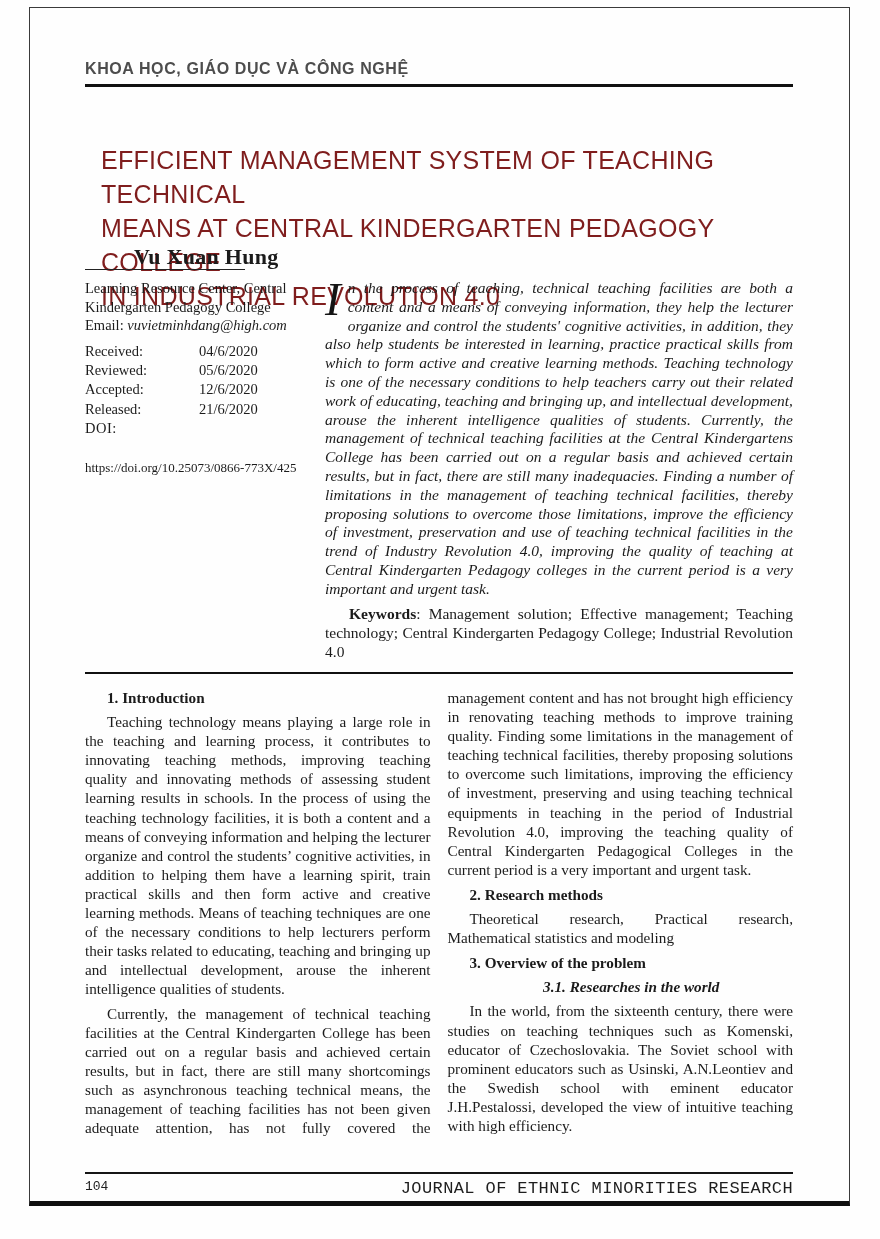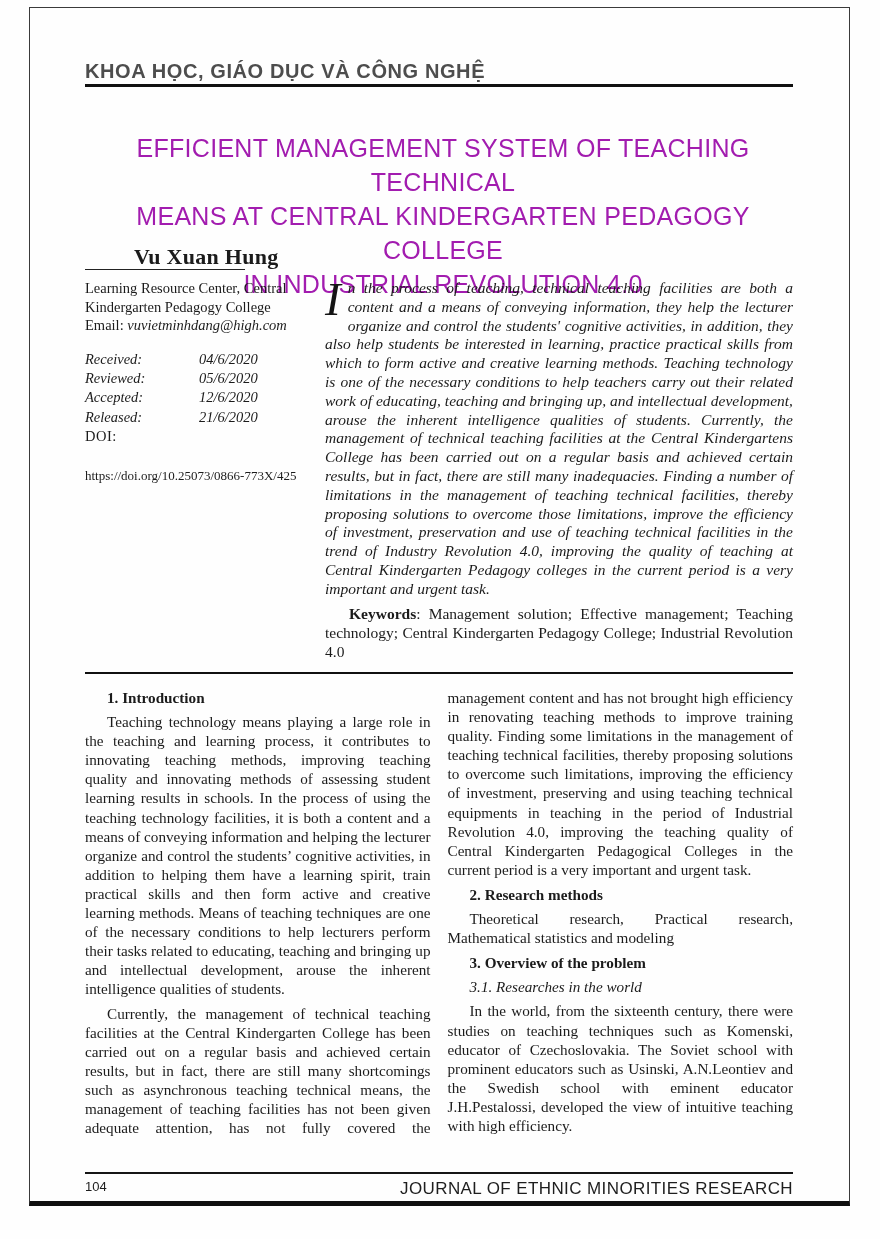--- a/index.html
+++ b/index.html
@@ -9,42 +9,42 @@
     font-family:"Liberation Serif",serif;overflow:hidden;
   }
   .frame{
     position:absolute;left:29px;top:7px;width:821px;height:1199px;
     border:1px solid #3a3a3a;border-bottom:5px solid #0f0f0f;
     pointer-events:none;box-sizing:border-box;
   }
   
   .header-label{
     position:absolute;left:85px;top:60px;width:708px;
-    font-family:"Liberation Sans",sans-serif;font-size:20px;font-weight:bold;
+    font-family:"Liberation Sans",sans-serif;font-size:16px;font-weight:bold;
     letter-spacing:.6px;color:#4d4d4d;
   }
   .header-rule{position:absolute;left:85px;top:84px;width:708px;height:3px;background:#101010;}
   
   .title{
-    position:absolute;left:85px;top:127px;width:708px;margin:4px;
-    text-align:center;font-family:"Liberation Sans",sans-serif;
-    font-size:25px;font-weight:400;line-height:34px;color:#a21caf;letter-spacing:.3px;
+    position:absolute;left:85px;top:127px;width:708px;margin:16px;
+    text-align:left;font-family:"Liberation Sans",sans-serif;
+    font-size:25px;font-weight:400;line-height:34px;color:#7f1d1d;letter-spacing:.3px;
   }
   .title .tline{display:block;}
   
   .author{
     position:absolute;left:86px;top:244px;
     font-size:22px;font-weight:bold;letter-spacing:.3px;margin-left:48px;
   }
   .author-rule{position:absolute;left:85px;top:269px;width:160px;height:1px;background:#222;}
   
   .info-col{position:absolute;left:85px;top:279px;width:242px;font-size:14.5px;line-height:18.6px;}
   .info-col p{margin:0;}
   .email{font-style:italic;color:inherit;text-decoration:none;}
-  .dates{margin-top:15px;font-style:italic;}
+  .dates{margin-top:7px;}
   .date-row{display:flex;line-height:19.3px;}
   .date-label{width:114px;}
   .doi-label{margin-top:16px;letter-spacing:.5px;}
   .doi-url{
     display:block;margin-top:21px;font-size:13px;white-space:nowrap;
     color:#1b1b1b;text-decoration:none;
   }
   
   .abstract-col{
     position:absolute;left:325px;top:279px;width:468px;
@@ -60,27 +60,27 @@
   .divider{position:absolute;left:85px;top:672px;width:708px;height:2px;background:#101010;}
   
   .body-cols{
     position:absolute;left:85px;top:688px;width:708px;height:478px;
     column-count:2;column-gap:17px;
     font-size:15.2px;line-height:19.1px;text-align:justify;
   }
   .body-cols p{margin:0 0 5px;text-indent:22px;}
   .body-cols .heading{font-weight:bold;text-indent:22px;margin:6px 0 5px;text-align:left;}
   .body-cols .heading.first{margin-top:0;}
-  .body-cols .subheading{font-weight:normal;font-style:italic;text-indent:22px;margin:5px 0 5px;text-align:left;}
+  .body-cols .subheading{font-weight:bold;font-style:italic;text-indent:22px;margin:5px 0 5px;text-align:center;}
   
   .footer-rule{position:absolute;left:85px;top:1172px;width:708px;height:1.5px;background:#151515;}
   .footer-row{
     position:absolute;left:85px;top:1179px;width:708px;
     display:flex;justify-content:space-between;align-items:flex-start;
-    font-family:Liberation Sans, sans-serif;font-size:13px;color:#1e1e1e;
+    font-family:Liberation Mono, monospace;font-size:13px;color:#1e1e1e;
   }
   .journal{font-size:17px;letter-spacing:.4px;}
 </style>
 </head>
 <body>
 
 <div class="page">
   <div class="frame"></div>
 
   <div class="header-label">KHOA HỌC, GIÁO DỤC VÀ CÔNG NGHỆ</div>

